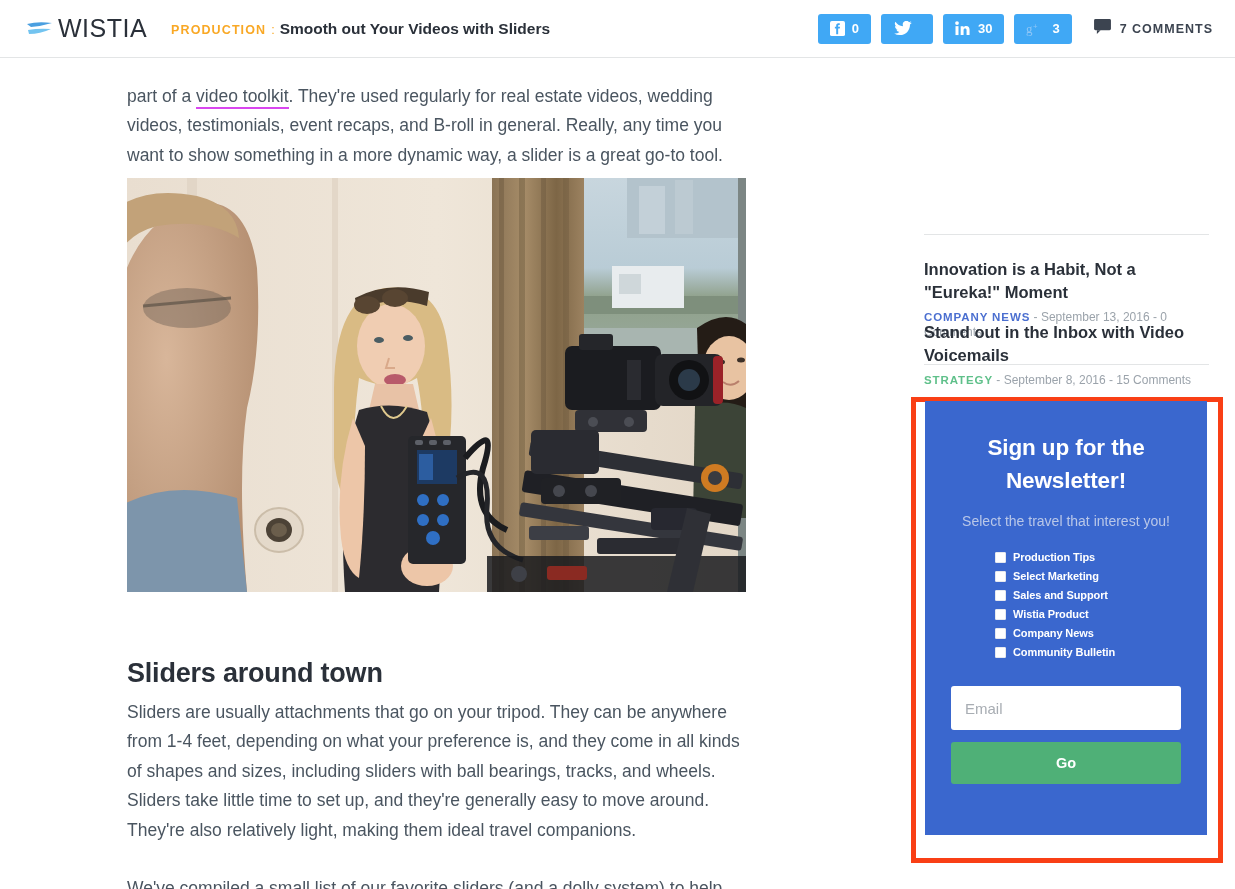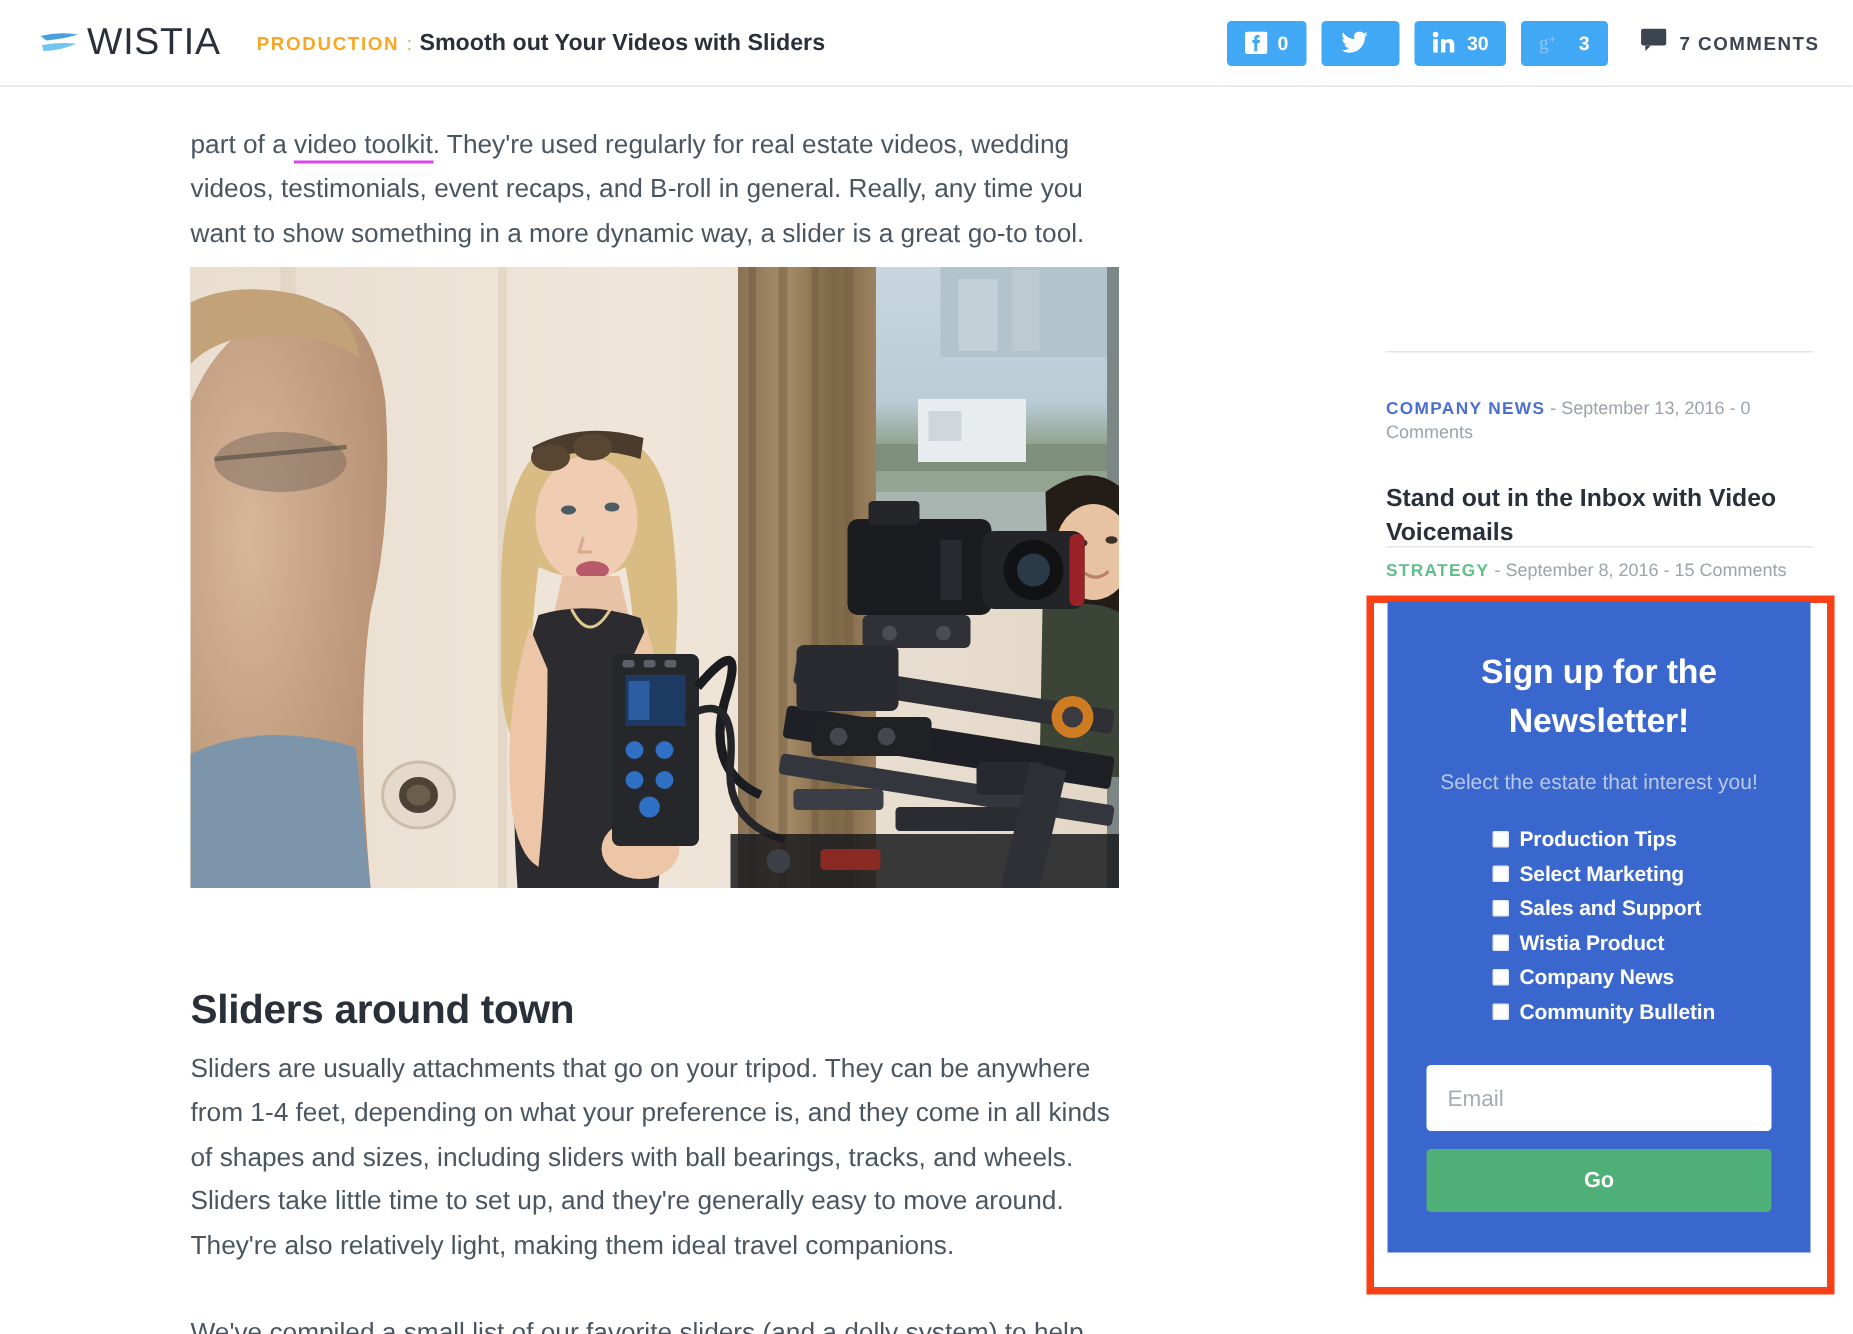--- a/index.html
+++ b/index.html
@@ -154,21 +154,21 @@
     display: flex; flex-direction: column; gap: 7px;
   }
   .topic-row {
     display: flex; align-items: center; gap: 7px; cursor: pointer;
   }
   .topic-check {
     width: 11px; height: 11px; background: #ffffff;
     border: 1px solid #e6e9ef; border-radius: 1px; flex: 0 0 auto;
   }
   .topic-label {
-    color: #ffffff; font-size: 14px; font-weight: bold;
+    color: #ffffff; font-size: 11px; font-weight: bold;
     letter-spacing: -0.1px;
   }
   #email-input {
     margin-top: 28px; width: 100%; height: 44px;
     background: #ffffff; border: none; border-radius: 3px;
     padding: 0 14px; font-size: 15px; color: #555;
     font-family: "Liberation Sans", sans-serif;
   }
   #email-input::placeholder { color: #a8adb3; }
   #go-button {
@@ -412,39 +412,40 @@
   <p class="art-p" id="para-sliders">Sliders are usually attachments that go on your tripod. They can be anywhere from 1-4 feet, depending on what your preference is, and they come in all kinds of shapes and sizes, including sliders with ball bearings, tracks, and wheels. Sliders take little time to set up, and they're generally easy to move around. They're also relatively light, making them ideal travel companions.</p>
 
   <p class="art-p" id="para-compiled">We've compiled a small list of our favorite sliders (and a dolly system) to help</p>
 </div>
 
 <div id="sidebar">
 
   <div class="side-rule" id="side-rule-0"></div>
 
   <div class="side-post" id="side-post-1">
+    <div class="side-post-title">Innovation is a Habit, Not a "Eureka!" Moment</div>
     <div class="side-post-meta">
       <span class="side-cat" style="color:#4b6fd0">COMPANY NEWS</span><span> - September 13, 2016 - 0 Comments</span>
     </div>
   </div>
   <div class="side-rule" id="side-rule-1"></div>
 
   <div class="side-post" id="side-post-2">
     <div class="side-post-title">Stand out in the Inbox with Video Voicemails</div>
     <div class="side-post-meta">
       <span class="side-cat" style="color:#5fc08a">STRATEGY</span><span> - September 8, 2016 - 15 Comments</span>
     </div>
   </div>
 </div>
 
 <div id="newsletter-highlight"></div>
 
 <div id="newsletter-box">
   <div id="newsletter-heading">Sign up for the Newsletter!</div>
-  <div id="newsletter-sub">Select the estate that interest you!</div>
+  <div id="newsletter-sub">Select the travel that interest you!</div>
 
   <div id="topic-list">
     <label class="topic-row">
       <span class="topic-check"></span>
       <span class="topic-label">Production Tips</span>
     </label>
     <label class="topic-row">
       <span class="topic-check"></span>
       <span class="topic-label">Select Marketing</span>
     </label>

